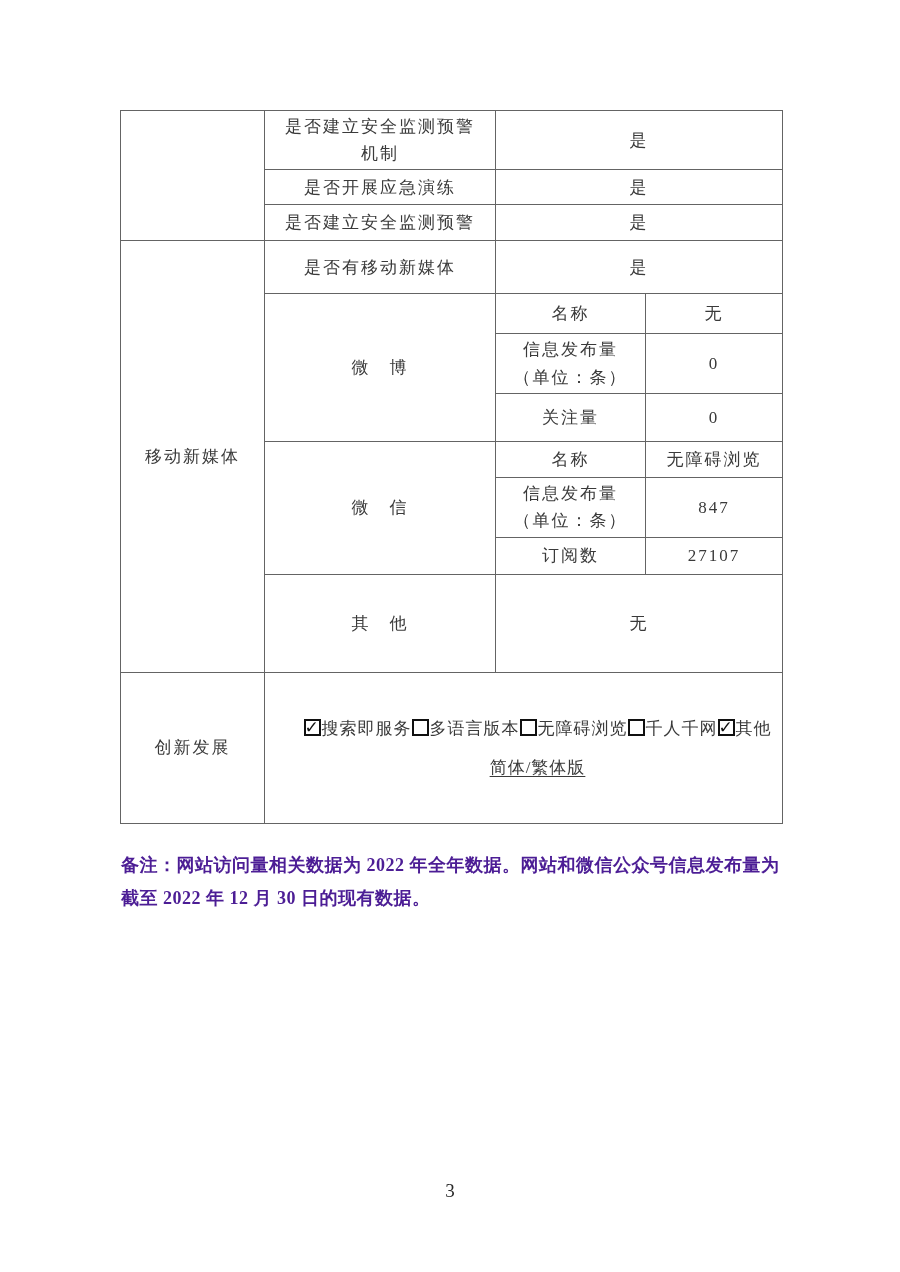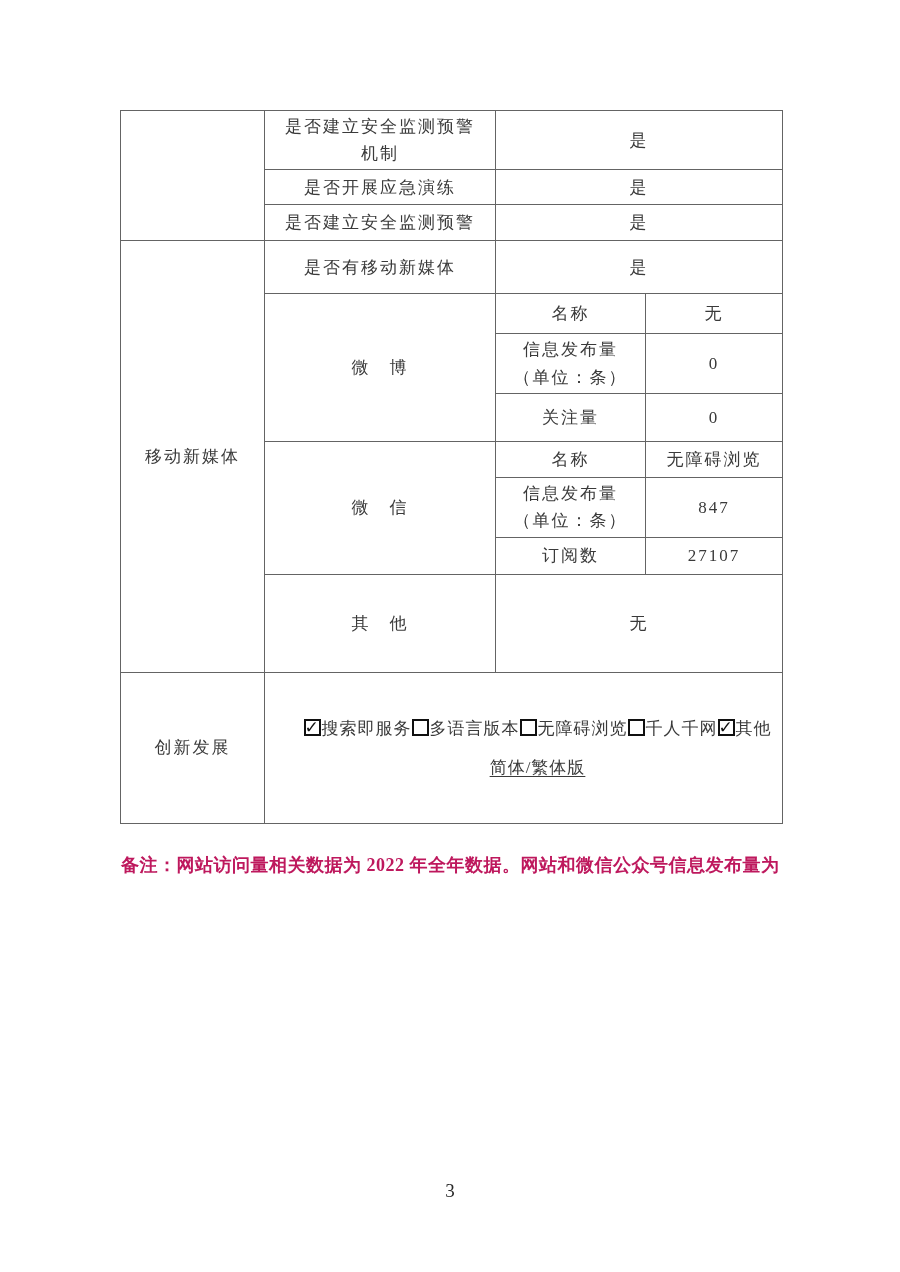--- a/index.html
+++ b/index.html
@@ -79,21 +79,21 @@
     text-decoration:underline;
     text-underline-offset:3px;
     letter-spacing:1px;
   }
   .note{
     position:absolute;
     left:121px;
     top:849px;
     width:690px;
     font-weight:bold;
-    color:#be185d;
+    color:#4c1d95;
     font-size:18px;
     line-height:33px;
     letter-spacing:0.5px;
   }
   .page-number{
     position:absolute;
     left:0;
     top:1180px;
     width:900px;
     text-align:center;
@@ -184,17 +184,18 @@
             <span class="cb-item"><span class="cb-box checked"></span><span>搜索即服务</span></span><span class="cb-item"><span class="cb-box"></span><span>多语言版本</span></span><span class="cb-item"><span class="cb-box"></span><span>无障碍浏览</span></span><span class="cb-item"><span class="cb-box"></span><span>千人千网</span></span><span class="cb-item"><span class="cb-box checked"></span><span>其他</span></span>
           </div>
           <div class="other-detail">简体/繁体版</div>
         </td>
       </tr>
     </tbody>
   </table>
 
   <div class="note">
     <div>备注：网站访问量相关数据为 2022 年全年数据。网站和微信公众号信息发布量为</div>
+    <div>截至 2022 年 12 月 30 日的现有数据。</div>
   </div>
 
   <div class="page-number">3</div>
 
 </div>
 
 </body></html>

